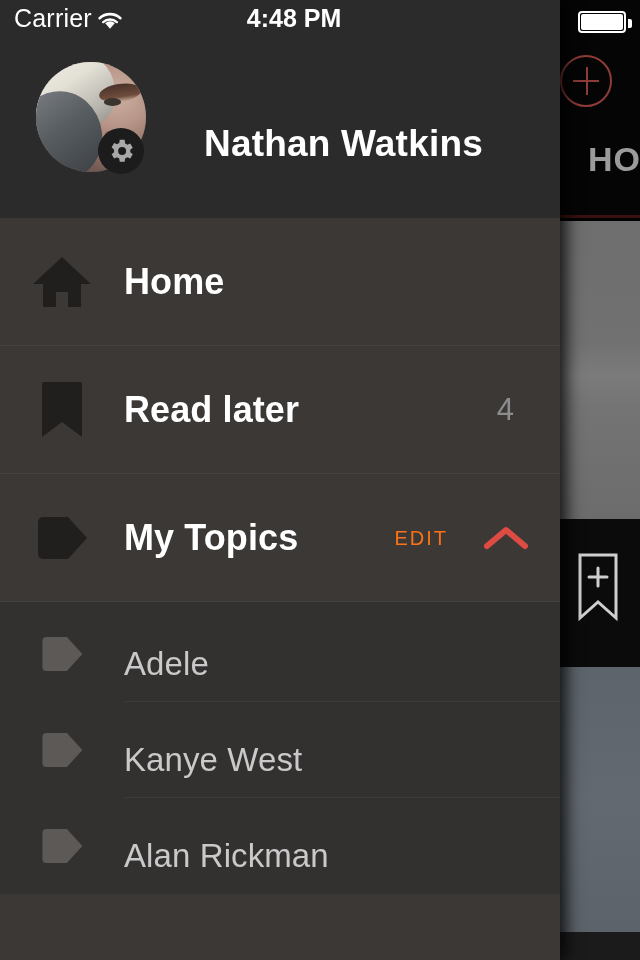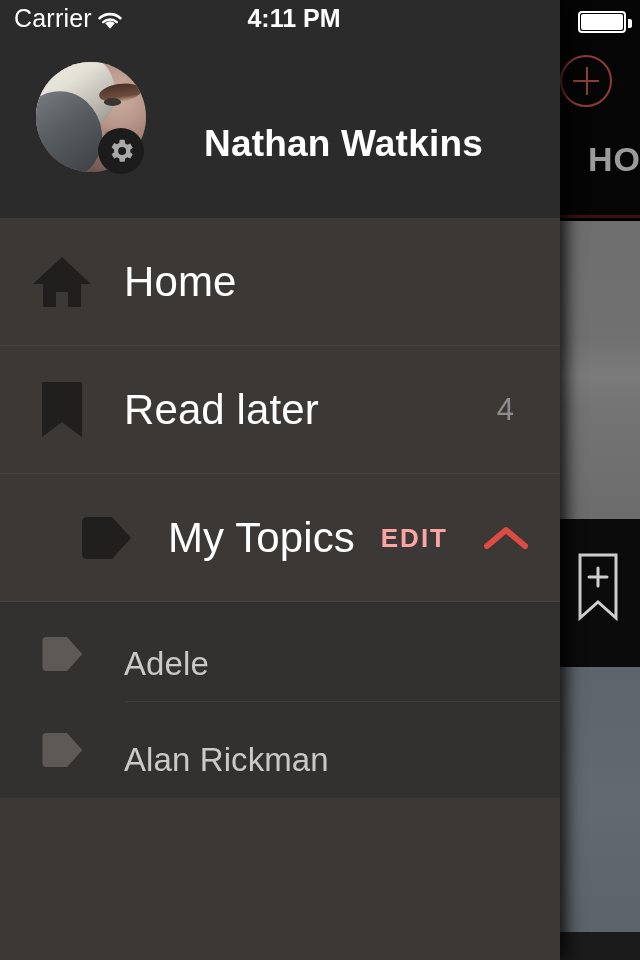--- a/index.html
+++ b/index.html
@@ -180,40 +180,40 @@
     display:flex; align-items:center;
     background:#3b3836;
   }
   .row-primary{ height:128px; }
   .row .ic{
     width:124px; flex:0 0 124px;
     display:flex; align-items:center; justify-content:center;
   }
   .row .lbl{
     flex:1 1 auto;
-    font-size:42px; font-weight:400; color:#fff;
+    font-size:36px; font-weight:700; color:#fff;
     letter-spacing:.1px;
     white-space:nowrap;
   }
   .row .count{
     font-size:31px; color:#8d8d8d; font-weight:400;
     padding-right:46px;
   }
   .row-divider{
     position:absolute; left:0; right:0; bottom:0; height:1px;
     background:#454341;
   }
 
   
-  .row-topics{ height:128px;padding-left:44px; }
+  .row-topics{ height:128px; }
   .row-topics .lbl{ flex:0 0 auto; }
   .edit-btn{
     margin-left:auto;
-    font-size:26px; letter-spacing:2px; font-weight:700;
-    color:#fca5a5; padding-right:34px;
+    font-size:20px; letter-spacing:2px; font-weight:400;
+    color:#f97316; padding-right:34px;
   }
   .chev{
     padding-right:30px; display:flex; align-items:center;
   }
 
   
   .subs{
     position:relative; width:560px;
     background:#333030;
     padding-top:4px;
@@ -273,21 +273,21 @@
 
     <div class="statusbar">
       <div class="sb-carrier">Carrier</div>
 
       <svg class="wifi" viewBox="0 0 30 22">
         <path d="M15 18.8 L10.2 13.2 a7.2 7.2 0 0 1 9.6 0 Z" fill="#fff"></path>
         <path d="M4.6 8.2 a15.4 15.4 0 0 1 20.8 0" fill="none" stroke="#fff" stroke-width="2.6" stroke-linecap="round"></path>
         <path d="M8.2 12.1 a10.3 10.3 0 0 1 13.6 0" fill="none" stroke="#fff" stroke-width="2.4" stroke-linecap="round"></path>
       </svg>
 
-      <div class="sb-time">4:11 PM</div>
+      <div class="sb-time">4:48 PM</div>
     </div>
 
     <div class="profile">
       <div class="avatar-wrap">
         <div class="avatar">
           <div class="av-face"></div>
           <div class="av-hood"></div>
           <div class="av-hood2"></div>
           <div class="av-brow"></div>
           <div class="av-eye"></div>
@@ -347,20 +347,29 @@
         <div class="subrow">
           <div class="ic">
             <svg width="44" height="38" viewBox="0 0 54 46">
               <path fill="#5c5956" d="M3 7 a5 5 0 0 1 5-5 H33 L52 23 L33 44 H8 a5 5 0 0 1-5-5 Z"></path>
             </svg>
           </div>
           <div class="lbl">Adele</div>
           <div class="sub-divider"></div>
         </div>
 
+        <div class="subrow">
+          <div class="ic">
+            <svg width="44" height="38" viewBox="0 0 54 46">
+              <path fill="#5c5956" d="M3 7 a5 5 0 0 1 5-5 H33 L52 23 L33 44 H8 a5 5 0 0 1-5-5 Z"></path>
+            </svg>
+          </div>
+          <div class="lbl">Kanye West</div>
+          <div class="sub-divider"></div>
+        </div>
 
 
         <div class="subrow">
           <div class="ic">
             <svg width="44" height="38" viewBox="0 0 54 46">
               <path fill="#5c5956" d="M3 7 a5 5 0 0 1 5-5 H33 L52 23 L33 44 H8 a5 5 0 0 1-5-5 Z"></path>
             </svg>
           </div>
           <div class="lbl">Alan Rickman</div>
         </div>

